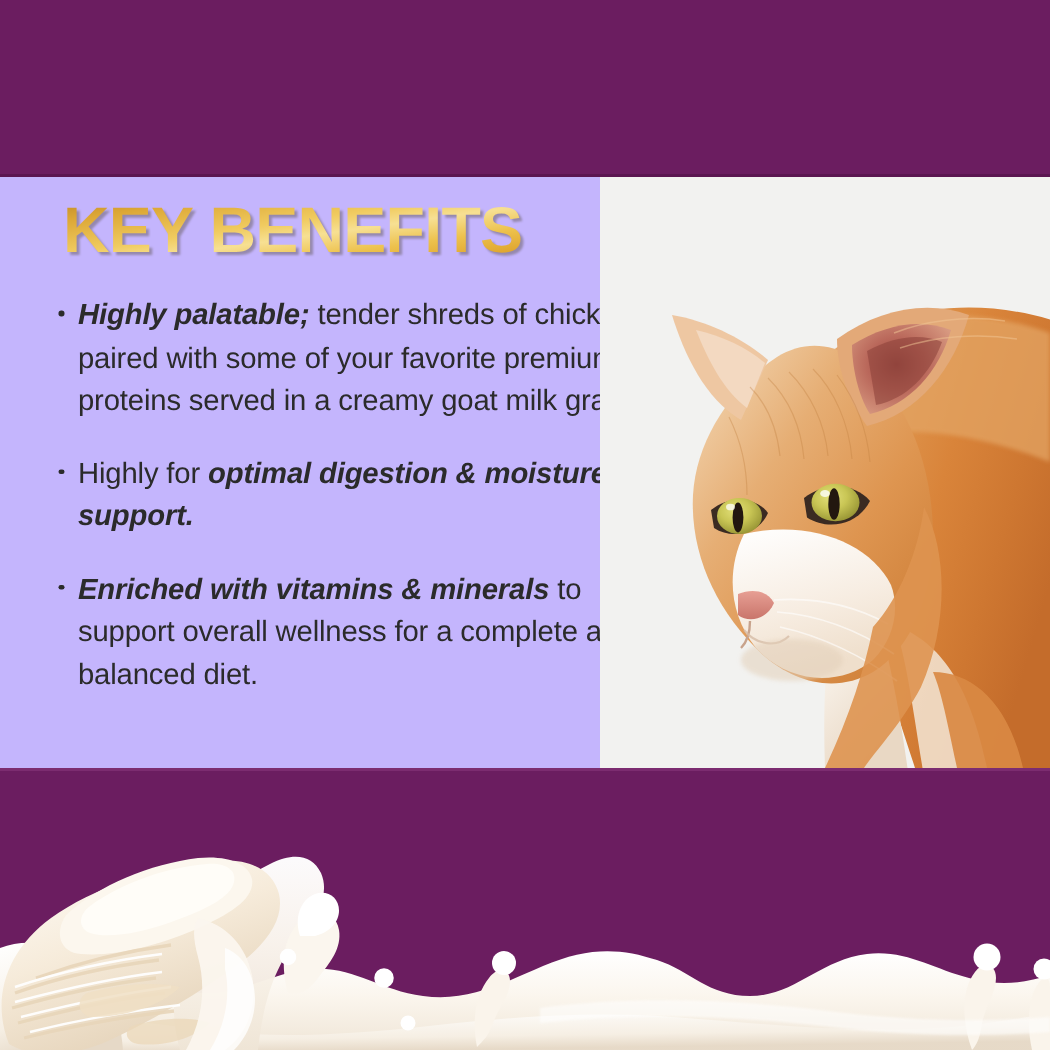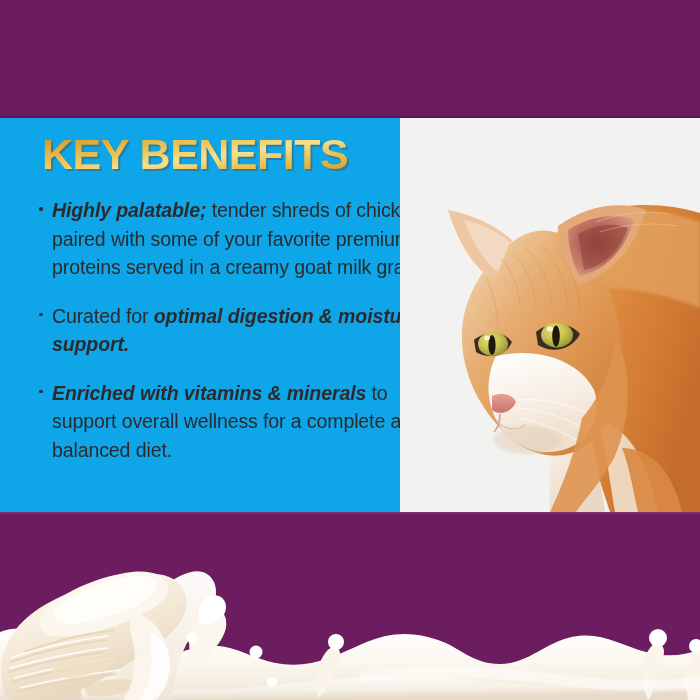--- a/index.html
+++ b/index.html
@@ -32,21 +32,21 @@
     height: 2px;
     background: #5B1651;
   }
 
   
   .panel {
     position: absolute;
     left: 0; top: 118px;
     width: 700px;
     height: 394px;
-    background: #0ea5e9;
+    background: #c4b5fd;
     overflow: hidden;
   }
 
   
   .title {
     position: absolute;
     left: 42px;
     top: 15px;
     font-size: 43px;
     font-weight: bold;
@@ -154,21 +154,21 @@
 
     <div class="bullets">
 
       <div class="bullet">
         <span class="dot"></span>
         <span class="txt"><span class="em">Highly palatable;</span><span> tender shreds of chicken paired with some of your favorite premium proteins served in a creamy goat milk gravy.</span></span>
       </div>
 
       <div class="bullet">
         <span class="dot"></span>
-        <span class="txt"><span>Curated for </span><span class="em">optimal digestion &amp; moisture support.</span></span>
+        <span class="txt"><span>Highly for </span><span class="em">optimal digestion &amp; moisture support.</span></span>
       </div>
 
       <div class="bullet">
         <span class="dot"></span>
         <span class="txt"><span class="em">Enriched with vitamins &amp; minerals</span><span> to support overall wellness for a complete and balanced diet.</span></span>
       </div>
 
     </div>
   </div>
 

